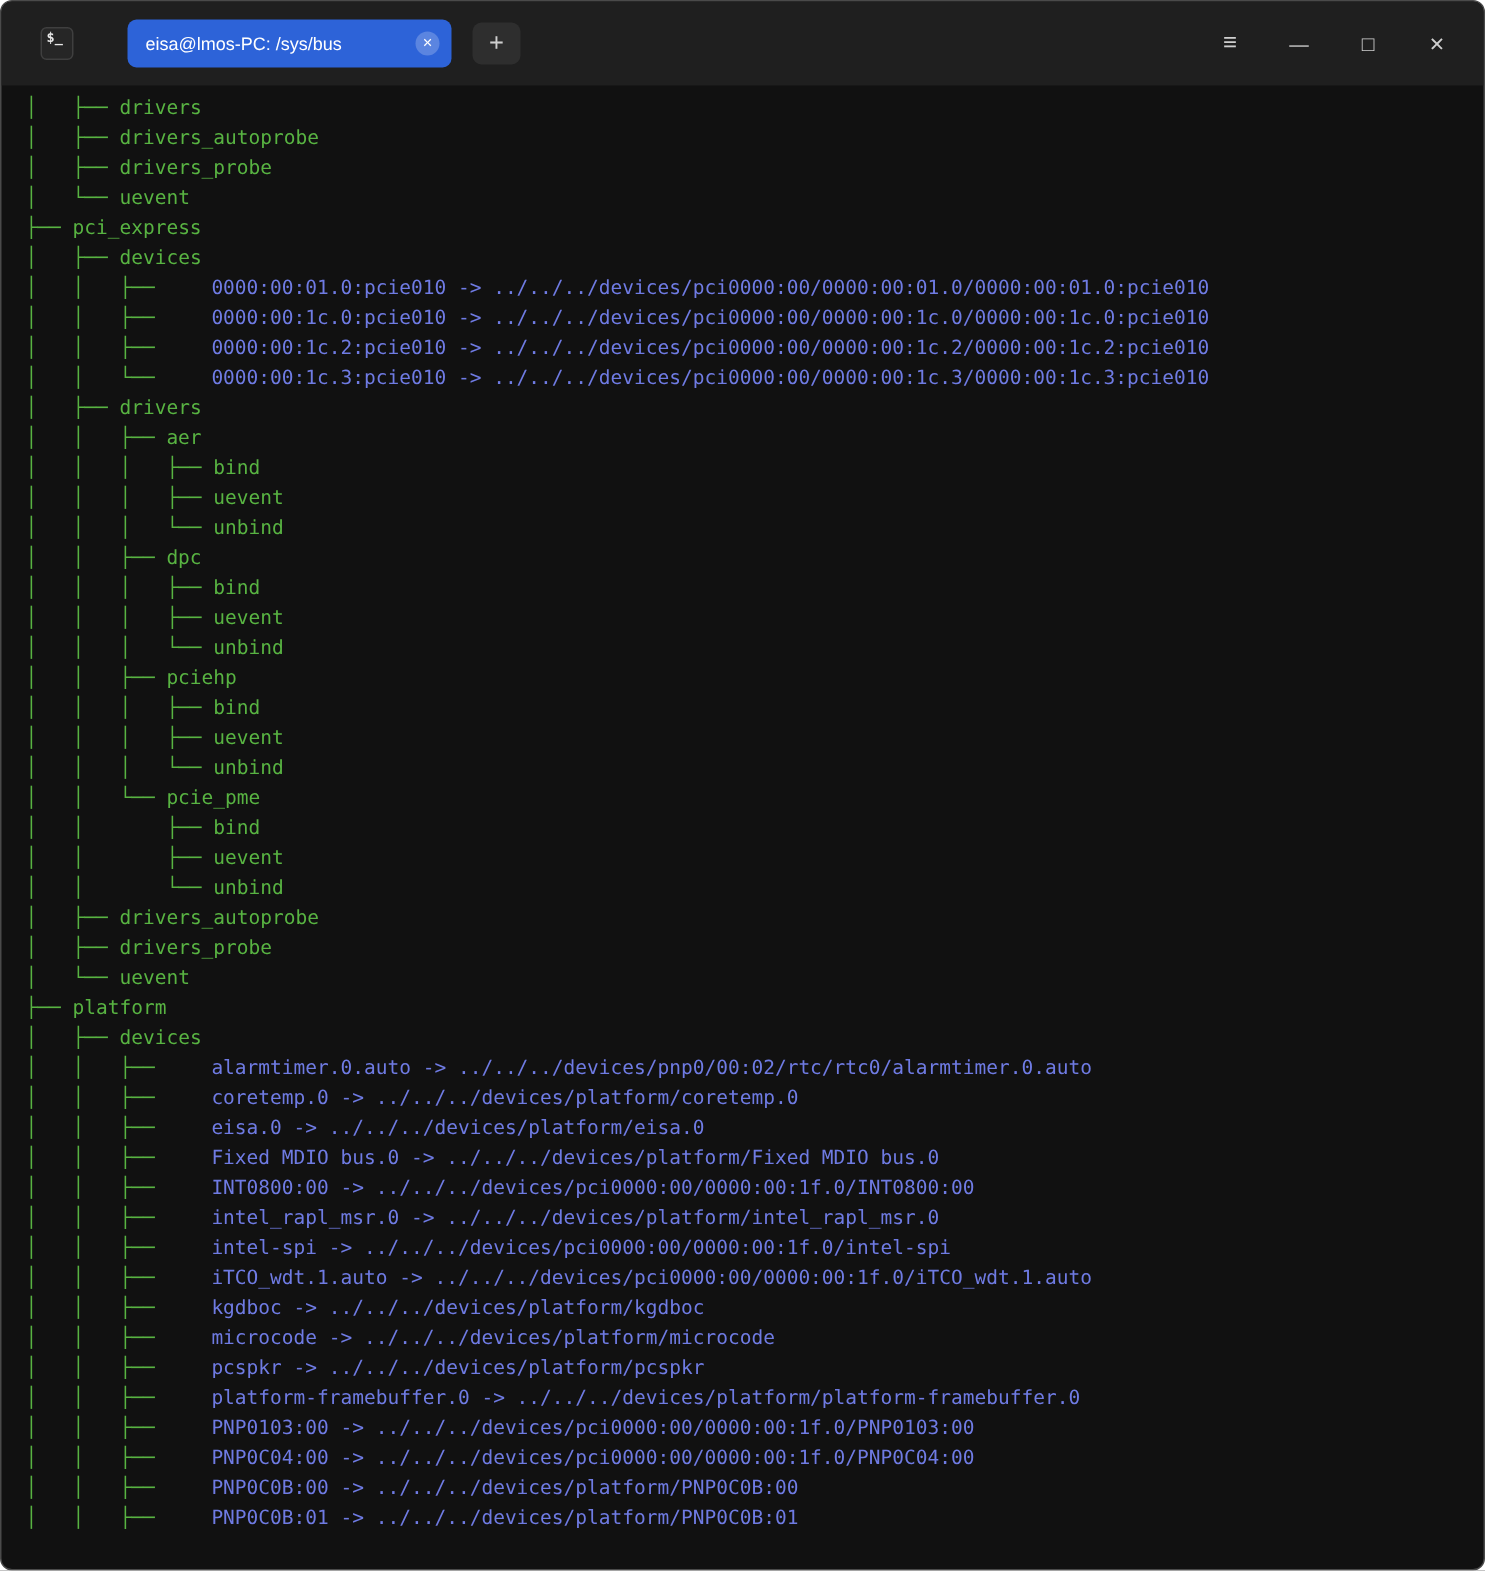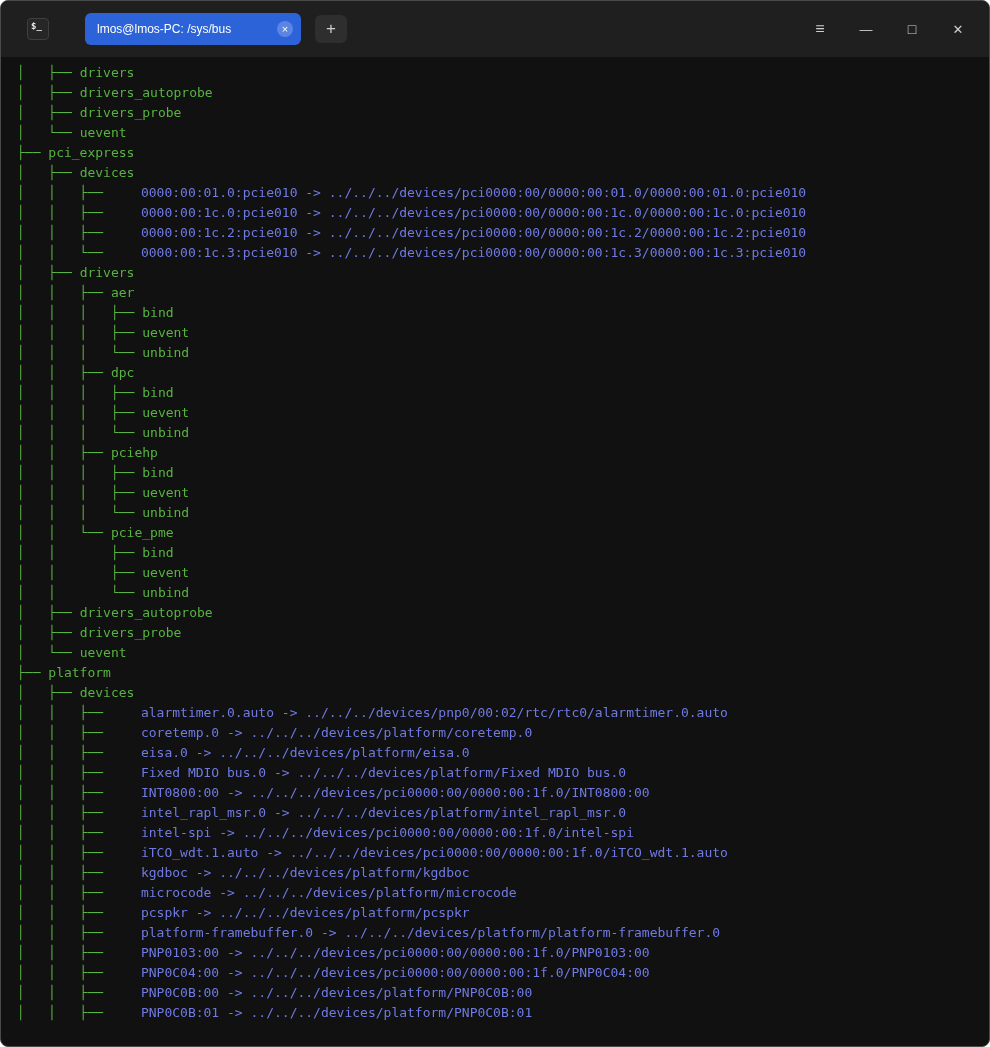--- a/index.html
+++ b/index.html
@@ -92,21 +92,21 @@
 <body>
 
 <div class="window">
 
   <div class="titlebar">
     <div class="app-icon">
       <span>$_</span>
     </div>
 
     <div class="tab">
-      <span class="tab-title">lmos@lmos-PC: /sys/bus</span>
+      <span class="tab-title">eisa@lmos-PC: /sys/bus</span>
       <span class="tab-close">×</span>
     </div>
 
     <button class="new-tab">+</button>
 
     <div class="caption">
       <button class="cap menu">≡</button>
       <button class="cap min">—</button>
       <button class="cap max">□</button>
       <button class="cap closebtn">✕</button>

